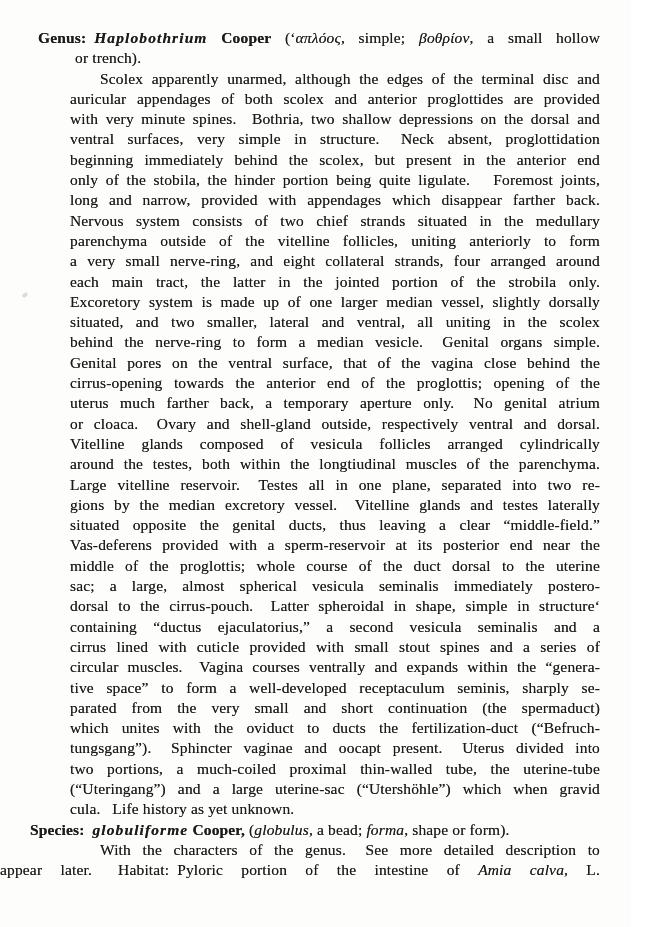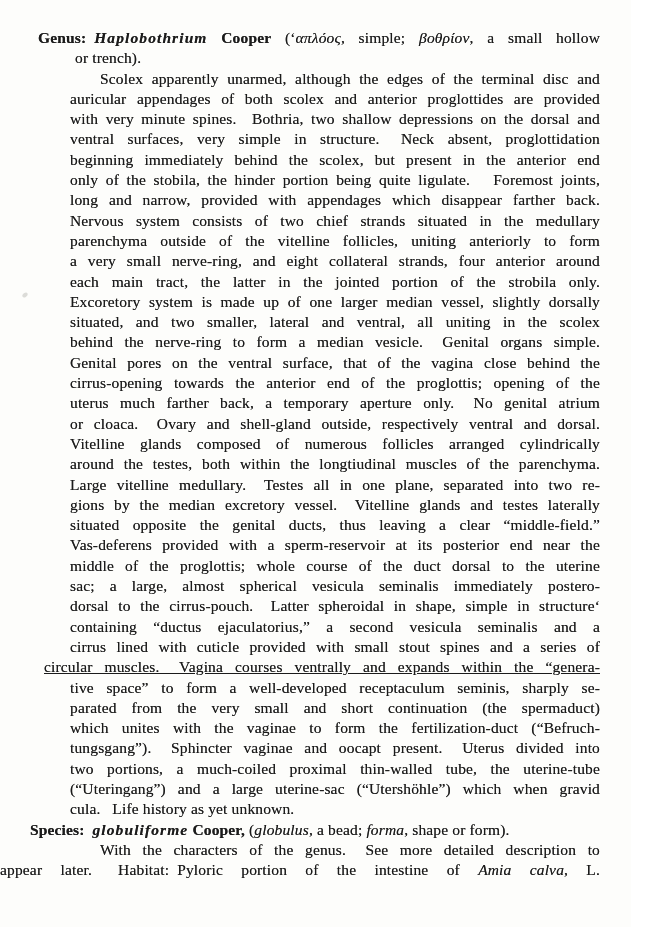--- a/index.html
+++ b/index.html
@@ -51,44 +51,44 @@
       <div class="line" style="margin-left: 75px;"><span class="s-n">or trench).</span></div>
       <div class="line just" style="margin-left: 100px;"><span class="s-n">Scolex apparently unarmed, although the edges of the terminal disc and</span></div>
       <div class="line just" style="margin-left: 70px;"><span class="s-n">auricular appendages of both scolex and anterior proglottides are provided</span></div>
       <div class="line just" style="margin-left: 70px;"><span class="s-n">with very minute spines.  Bothria, two shallow depressions on the dorsal and</span></div>
       <div class="line just" style="margin-left: 70px;"><span class="s-n">ventral surfaces, very simple in structure.  Neck absent, proglottidation</span></div>
       <div class="line just" style="margin-left: 70px;"><span class="s-n">beginning immediately behind the scolex, but present in the anterior end</span></div>
       <div class="line just" style="margin-left: 70px;"><span class="s-n">only of the stobila, the hinder portion being quite ligulate.  Foremost joints,</span></div>
       <div class="line just" style="margin-left: 70px;"><span class="s-n">long and narrow, provided with appendages which disappear farther back.</span></div>
       <div class="line just" style="margin-left: 70px;"><span class="s-n">Nervous system consists of two chief strands situated in the medullary</span></div>
       <div class="line just" style="margin-left: 70px;"><span class="s-n">parenchyma outside of the vitelline follicles, uniting anteriorly to form</span></div>
-      <div class="line just" style="margin-left: 70px;"><span class="s-n">a very small nerve-ring, and eight collateral strands, four anterior around</span></div>
+      <div class="line just" style="margin-left: 70px;"><span class="s-n">a very small nerve-ring, and eight collateral strands, four arranged around</span></div>
       <div class="line just" style="margin-left: 70px;"><span class="s-n">each main tract, the latter in the jointed portion of the strobila only.</span></div>
       <div class="line just" style="margin-left: 70px;"><span class="s-n">Excoretory system is made up of one larger median vessel, slightly dorsally</span></div>
       <div class="line just" style="margin-left: 70px;"><span class="s-n">situated, and two smaller, lateral and ventral, all uniting in the scolex</span></div>
       <div class="line just" style="margin-left: 70px;"><span class="s-n">behind the nerve-ring to form a median vesicle.  Genital organs simple.</span></div>
       <div class="line just" style="margin-left: 70px;"><span class="s-n">Genital pores on the ventral surface, that of the vagina close behind the</span></div>
       <div class="line just" style="margin-left: 70px;"><span class="s-n">cirrus-opening towards the anterior end of the proglottis; opening of the</span></div>
       <div class="line just" style="margin-left: 70px;"><span class="s-n">uterus much farther back, a temporary aperture only.  No genital atrium</span></div>
       <div class="line just" style="margin-left: 70px;"><span class="s-n">or cloaca.  Ovary and shell-gland outside, respectively ventral and dorsal.</span></div>
-      <div class="line just" style="margin-left: 70px;"><span class="s-n">Vitelline glands composed of numerous follicles arranged cylindrically</span></div>
+      <div class="line just" style="margin-left: 70px;"><span class="s-n">Vitelline glands composed of vesicula follicles arranged cylindrically</span></div>
       <div class="line just" style="margin-left: 70px;"><span class="s-n">around the testes, both within the longtiudinal muscles of the parenchyma.</span></div>
-      <div class="line just" style="margin-left: 70px;"><span class="s-n">Large vitelline medullary.  Testes all in one plane, separated into two re-</span></div>
+      <div class="line just" style="margin-left: 70px;"><span class="s-n">Large vitelline reservoir.  Testes all in one plane, separated into two re-</span></div>
       <div class="line just" style="margin-left: 70px;"><span class="s-n">gions by the median excretory vessel.  Vitelline glands and testes laterally</span></div>
       <div class="line just" style="margin-left: 70px;"><span class="s-n">situated opposite the genital ducts, thus leaving a clear “middle-field.”</span></div>
       <div class="line just" style="margin-left: 70px;"><span class="s-n">Vas-deferens provided with a sperm-reservoir at its posterior end near the</span></div>
       <div class="line just" style="margin-left: 70px;"><span class="s-n">middle of the proglottis; whole course of the duct dorsal to the uterine</span></div>
       <div class="line just" style="margin-left: 70px;"><span class="s-n">sac; a large, almost spherical vesicula seminalis immediately postero-</span></div>
       <div class="line just" style="margin-left: 70px;"><span class="s-n">dorsal to the cirrus-pouch.  Latter spheroidal in shape, simple in structure‘</span></div>
       <div class="line just" style="margin-left: 70px;"><span class="s-n">containing “ductus ejaculatorius,” a second vesicula seminalis and a</span></div>
       <div class="line just" style="margin-left: 70px;"><span class="s-n">cirrus lined with cuticle provided with small stout spines and a series of</span></div>
-      <div class="line just" style="margin-left: 44px; text-decoration: underline;"><span class="s-n">circular muscles.  Vagina courses ventrally and expands within the “genera-</span></div>
+      <div class="line just" style="margin-left: 70px;"><span class="s-n">circular muscles.  Vagina courses ventrally and expands within the “genera-</span></div>
       <div class="line just" style="margin-left: 70px;"><span class="s-n">tive space” to form a well-developed receptaculum seminis, sharply se-</span></div>
       <div class="line just" style="margin-left: 70px;"><span class="s-n">parated from the very small and short continuation (the spermaduct)</span></div>
-      <div class="line just" style="margin-left: 70px;"><span class="s-n">which unites with the vaginae to form the fertilization-duct (“Befruch-</span></div>
+      <div class="line just" style="margin-left: 70px;"><span class="s-n">which unites with the oviduct to ducts the fertilization-duct (“Befruch-</span></div>
       <div class="line just" style="margin-left: 70px;"><span class="s-n">tungsgang”).  Sphincter vaginae and oocapt present.  Uterus divided into</span></div>
       <div class="line just" style="margin-left: 70px;"><span class="s-n">two portions, a much-coiled proximal thin-walled tube, the uterine-tube</span></div>
       <div class="line just" style="margin-left: 70px; font-family: Liberation Serif, serif;"><span class="s-n">(“Uteringang”) and a large uterine-sac (“Utershöhle”) which when gravid</span></div>
       <div class="line" style="margin-left: 70px;"><span class="s-n">cula.  Life history as yet unknown.</span></div>
       <div class="line" style="margin-left: 30px;"><span class="s-b">Species: </span><span class="s-bi">globuliforme</span><span class="s-b"> Cooper,</span><span class="s-n"> (</span><span class="s-i">globulus</span><span class="s-n">, a bead; </span><span class="s-i">forma</span><span class="s-n">, shape or form).</span></div>
       <div class="line just" style="margin-left: 100px;"><span class="s-n">With the characters of the genus.  See more detailed description to</span></div>
       <div class="line just" style=""><span class="s-n">appear later.  Habitat: Pyloric portion of the intestine of </span><span class="s-i">Amia calva</span><span class="s-n">, L.</span></div>
     </div>
   <div class="speck"></div>
 </div>

